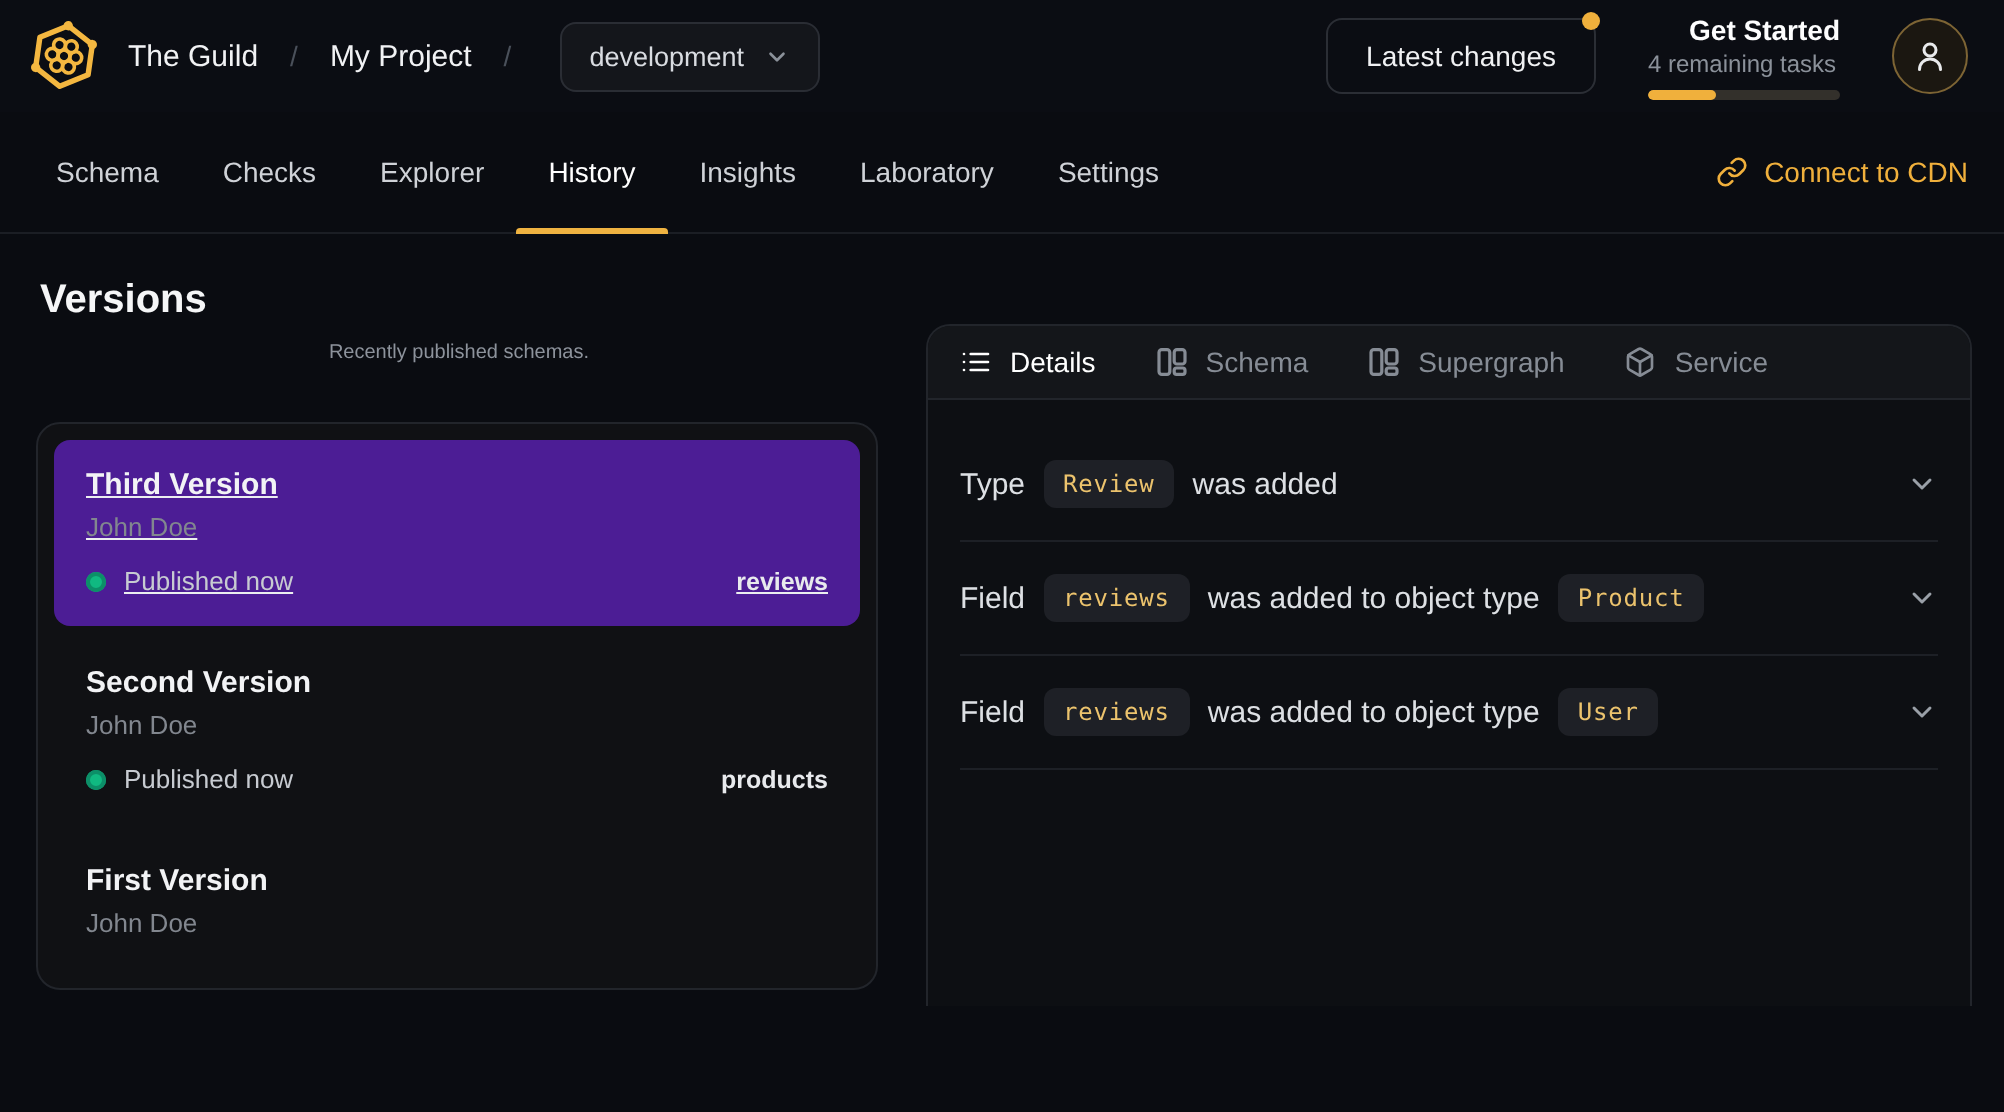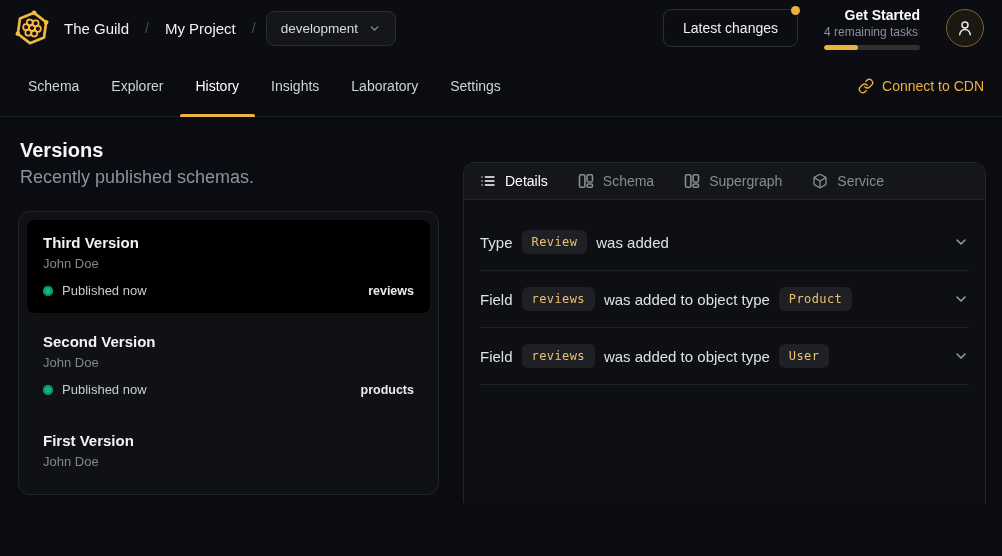--- a/index.html
+++ b/index.html
@@ -9,21 +9,21 @@
     font-family:"Liberation Sans", sans-serif;
     color:#eceef0;
     -webkit-font-smoothing:antialiased;
   }
   
   .header { height:56px; display:flex; align-items:center; padding:0 18px 0 14px; background:#0b0d13; }
   .logo { width:36px; height:36px; display:block; cursor:pointer; }
   .crumbs { display:flex; margin-left:14px; gap:16px; font-size:15px; }
   .crumb { color:#f1f2f4; font-weight:500; cursor:pointer; }
   .crumb-sep { color:#4a505a; font-size:14px; }
-  .env-btn { display:flex; align-items:center; gap:10px; padding:9px 14px; margin-left:10px;
+  .env-btn { display:flex; align-items:center; gap:10px; padding:9px 14px; margin-left:24px;
     background:#14161b; border:1px solid #2a2d34; border-radius:8px; color:#d9dce1; font-size:13.5px; cursor:pointer; }
   .env-btn svg { color:#8b919a; }
   .header-right { margin-left:auto; display:flex; align-items:center; gap:26px; }
   .latest-btn { position:relative; padding:10px 19px; background:transparent; border:1px solid #2b2e35;
     border-radius:8px; color:#f0f1f3; font-size:14px; font-family:Liberation Sans, sans-serif; cursor:pointer; }
   .latest-dot { position:absolute; top:-4px; right:-3px; width:9px; height:9px; border-radius:50%; background:#f0b03c; }
   .get-started { width:96px; cursor:pointer; }
   .gs-title { font-size:14px; font-weight:600; color:#fdfdfe; line-height:18px;text-align:right; }
   .gs-sub { font-size:12px; color:#8b919a; line-height:16px; }
   .gs-bar { margin-top:5px; height:5px; border-radius:3px; background:#33302b; overflow:hidden; }
@@ -33,26 +33,26 @@
   
   .nav { height:61px; display:flex; align-items:stretch; padding:0 18px 0 12px; border-bottom:1px solid #1b1e24; background:#0a0c11; }
   .nav-tab { display:flex; align-items:center; padding:0 16px; font-size:14px; color:#cfd2d7; position:relative; cursor:pointer; }
   .nav-tab.active { color:#ffffff; }
   .nav-tab.active::after { content:""; position:absolute; left:0; right:0; bottom:-1px; height:3px; background:#efb341; border-radius:2px 2px 0 0; }
   .cdn-link { margin-left:auto; display:flex; align-items:center; gap:8px; color:#f0b03c; font-size:14px; cursor:pointer; }
   
   .main { display:grid; grid-template-columns:421px 1fr; gap:24px; padding:20px 16px 0 18px; }
   .col-head { padding-left:2px; }
   .col-title { font-size:20px; font-weight:700; color:#f5f6f7; line-height:26px; }
-  .col-sub { margin-top:5px; font-size:18px; color:#8d939c; line-height:18px; }
+  .col-sub { margin-top:5px; font-size:10px; color:#8d939c; line-height:18px;text-align:center; }
   
   .versions-card { margin-top:25px; background:#101114; border:1px solid #22252b; border-radius:12px; padding:8px; }
   .version-item { border-radius:8px; padding:13px 16px 15px; cursor:pointer; }
   .version-item + .version-item { margin-top:6px; }
-  .version-item.selected { background:#000000; }
+  .version-item.selected { background:#4c1d95;text-decoration:underline; }
   .v-name { font-size:15px; font-weight:600; color:#f2f3f5; line-height:20px; }
   .v-author { margin-top:2px; font-size:13px; color:#82878f; line-height:18px; }
   .v-row { margin-top:10px; display:flex; align-items:center; gap:9px; }
   .v-dot { width:10px; height:10px; border-radius:50%; background:#10b981; box-shadow:inset 0 0 0 2px #0c8f68; }
   .v-pub { font-size:13px; color:#c7cbd1; }
   .v-service { margin-left:auto; font-size:12.5px; font-weight:700; color:#e8eaed; }
   
   .detail-card { margin-top:25px; border:1px solid #22252b; border-bottom:none; border-radius:12px 12px 0 0; height:341px; background:#0d0f13; overflow:hidden; }
   .detail-tabs { display:flex; align-items:center; gap:30px; padding:0 16px; height:37px; background:#14161a; border-bottom:1px solid #22252b; }
   .d-tab { display:flex; align-items:flex-start; gap:9px; font-size:14px; color:#868c95; cursor:pointer; }
@@ -119,20 +119,21 @@
       <svg width="18" height="18" viewBox="0 0 24 24" fill="none" stroke="currentColor" stroke-width="2" stroke-linecap="round" stroke-linejoin="round">
         <circle cx="12" cy="8" r="4"></circle>
           <path d="M5 21c0-3.9 3.1-7 7-7s7 3.1 7 7"></path>
       </svg>
     </div>
   </div>
 </div>
 
 <div class="nav">
   <div class="nav-tab">Schema</div>
+  <div class="nav-tab">Checks</div>
   <div class="nav-tab">Explorer</div>
   <div class="nav-tab active">History</div>
   <div class="nav-tab">Insights</div>
   <div class="nav-tab">Laboratory</div>
   <div class="nav-tab">Settings</div>
   <div class="cdn-link">
     <svg width="16" height="16" viewBox="0 0 24 24" fill="none" stroke="currentColor" stroke-width="2" stroke-linecap="round" stroke-linejoin="round">
       <path d="M10 13a5 5 0 0 0 7.54.54l3-3a5 5 0 0 0-7.07-7.07l-1.72 1.71"></path>
       <path d="M14 11a5 5 0 0 0-7.54-.54l-3 3a5 5 0 0 0 7.07 7.07l1.71-1.71"></path>
     </svg>

